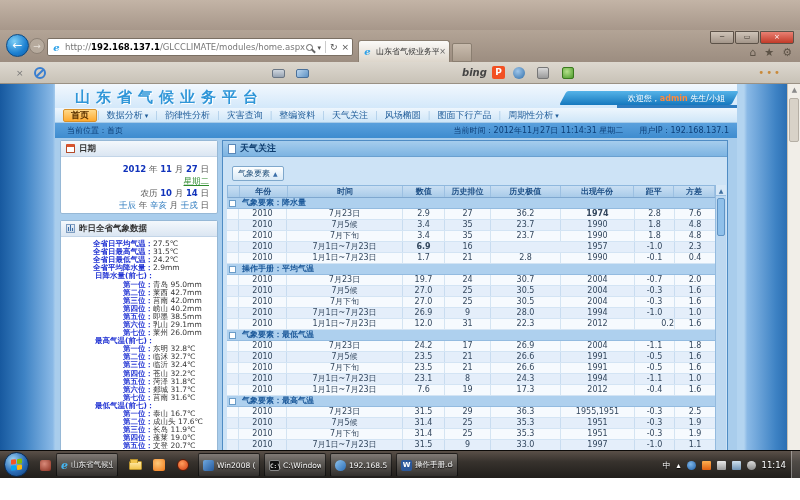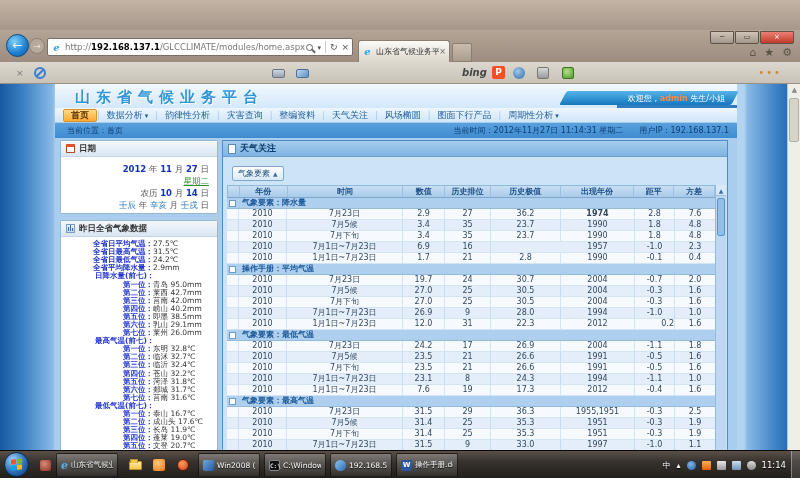--- a/index.html
+++ b/index.html
@@ -404,21 +404,21 @@
             <div class="c" style="width: 46px;">35</div>
             <div class="c" style="width: 70px;">23.7</div>
             <div class="c" style="width: 74px;">1990</div>
             <div class="c" style="width: 40px;">1.8</div>
             <div class="c" style="width: 41px;">4.8</div>
           </div>
           <div class="g-row even">
             <div class="c" style="width: 12px;"></div>
             <div class="c" style="width: 48px;">2010</div>
             <div class="c" style="width: 116px;">7月1日~7月23日</div>
-            <div class="c" style="width: 42px;">6.9</div>
+            <div class="c" style="width: 42px; font-weight: bold;">6.9</div>
             <div class="c" style="width: 46px;">16</div>
             <div class="c" style="width: 70px; margin-top: 12px;">14.6</div>
             <div class="c" style="width: 74px;">1957</div>
             <div class="c" style="width: 40px;">-1.0</div>
             <div class="c" style="width: 41px;">2.3</div>
           </div>
           <div class="g-row odd">
             <div class="c" style="width: 12px;"></div>
             <div class="c" style="width: 48px;">2010</div>
             <div class="c" style="width: 116px;">1月1日~7月23日</div>

